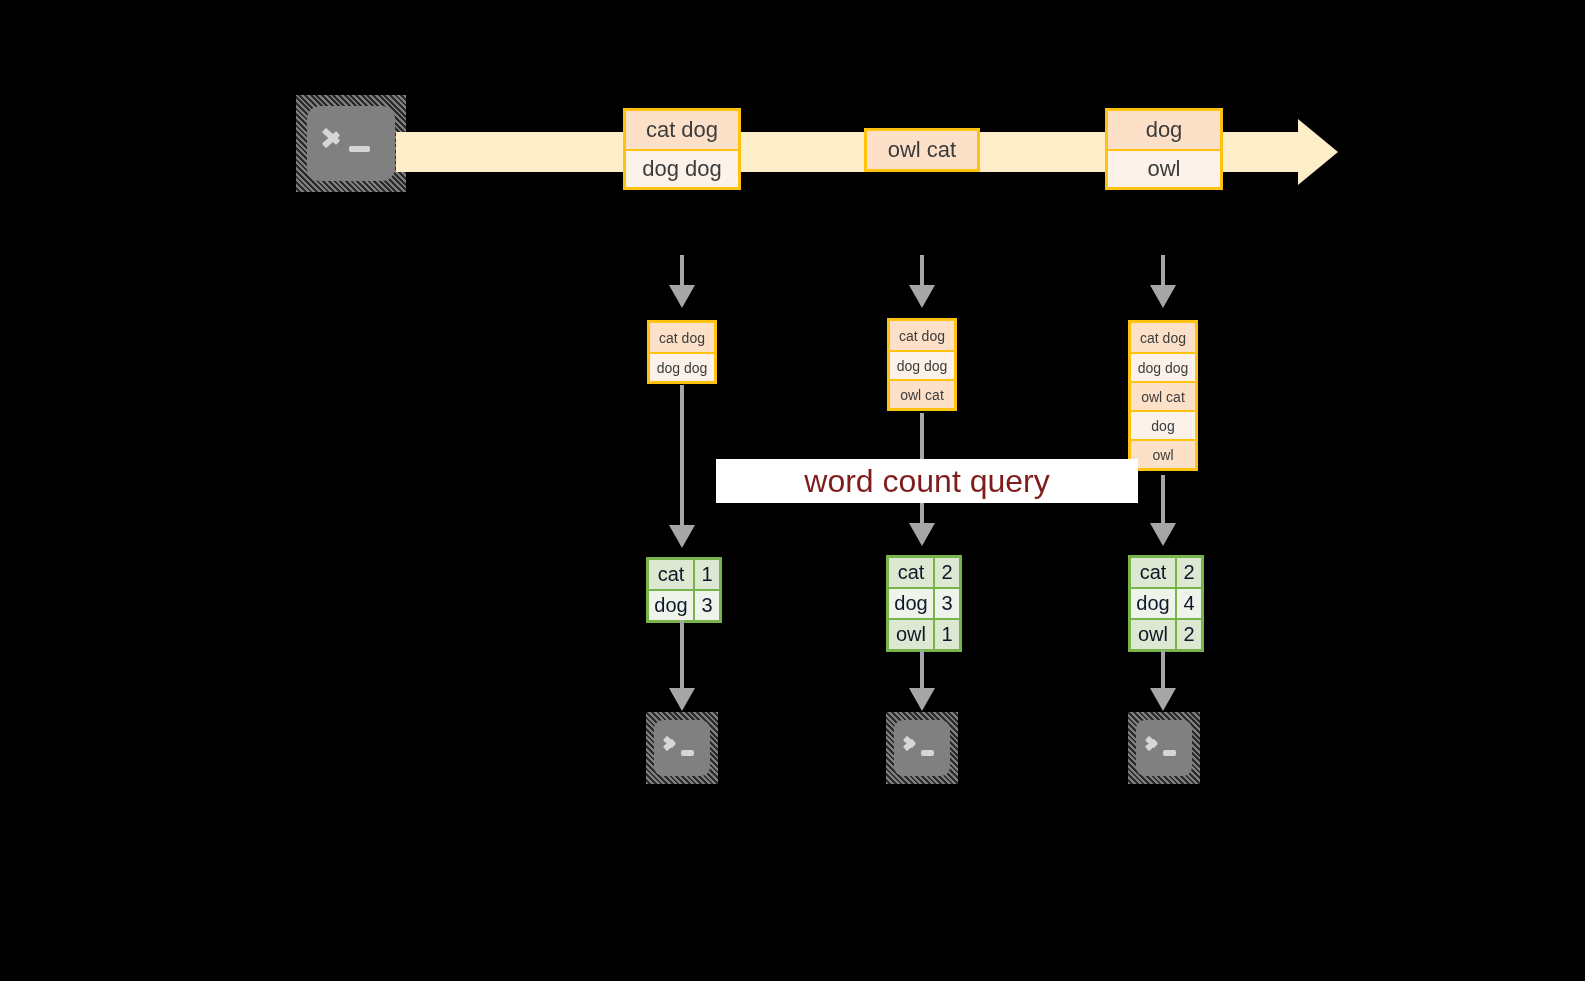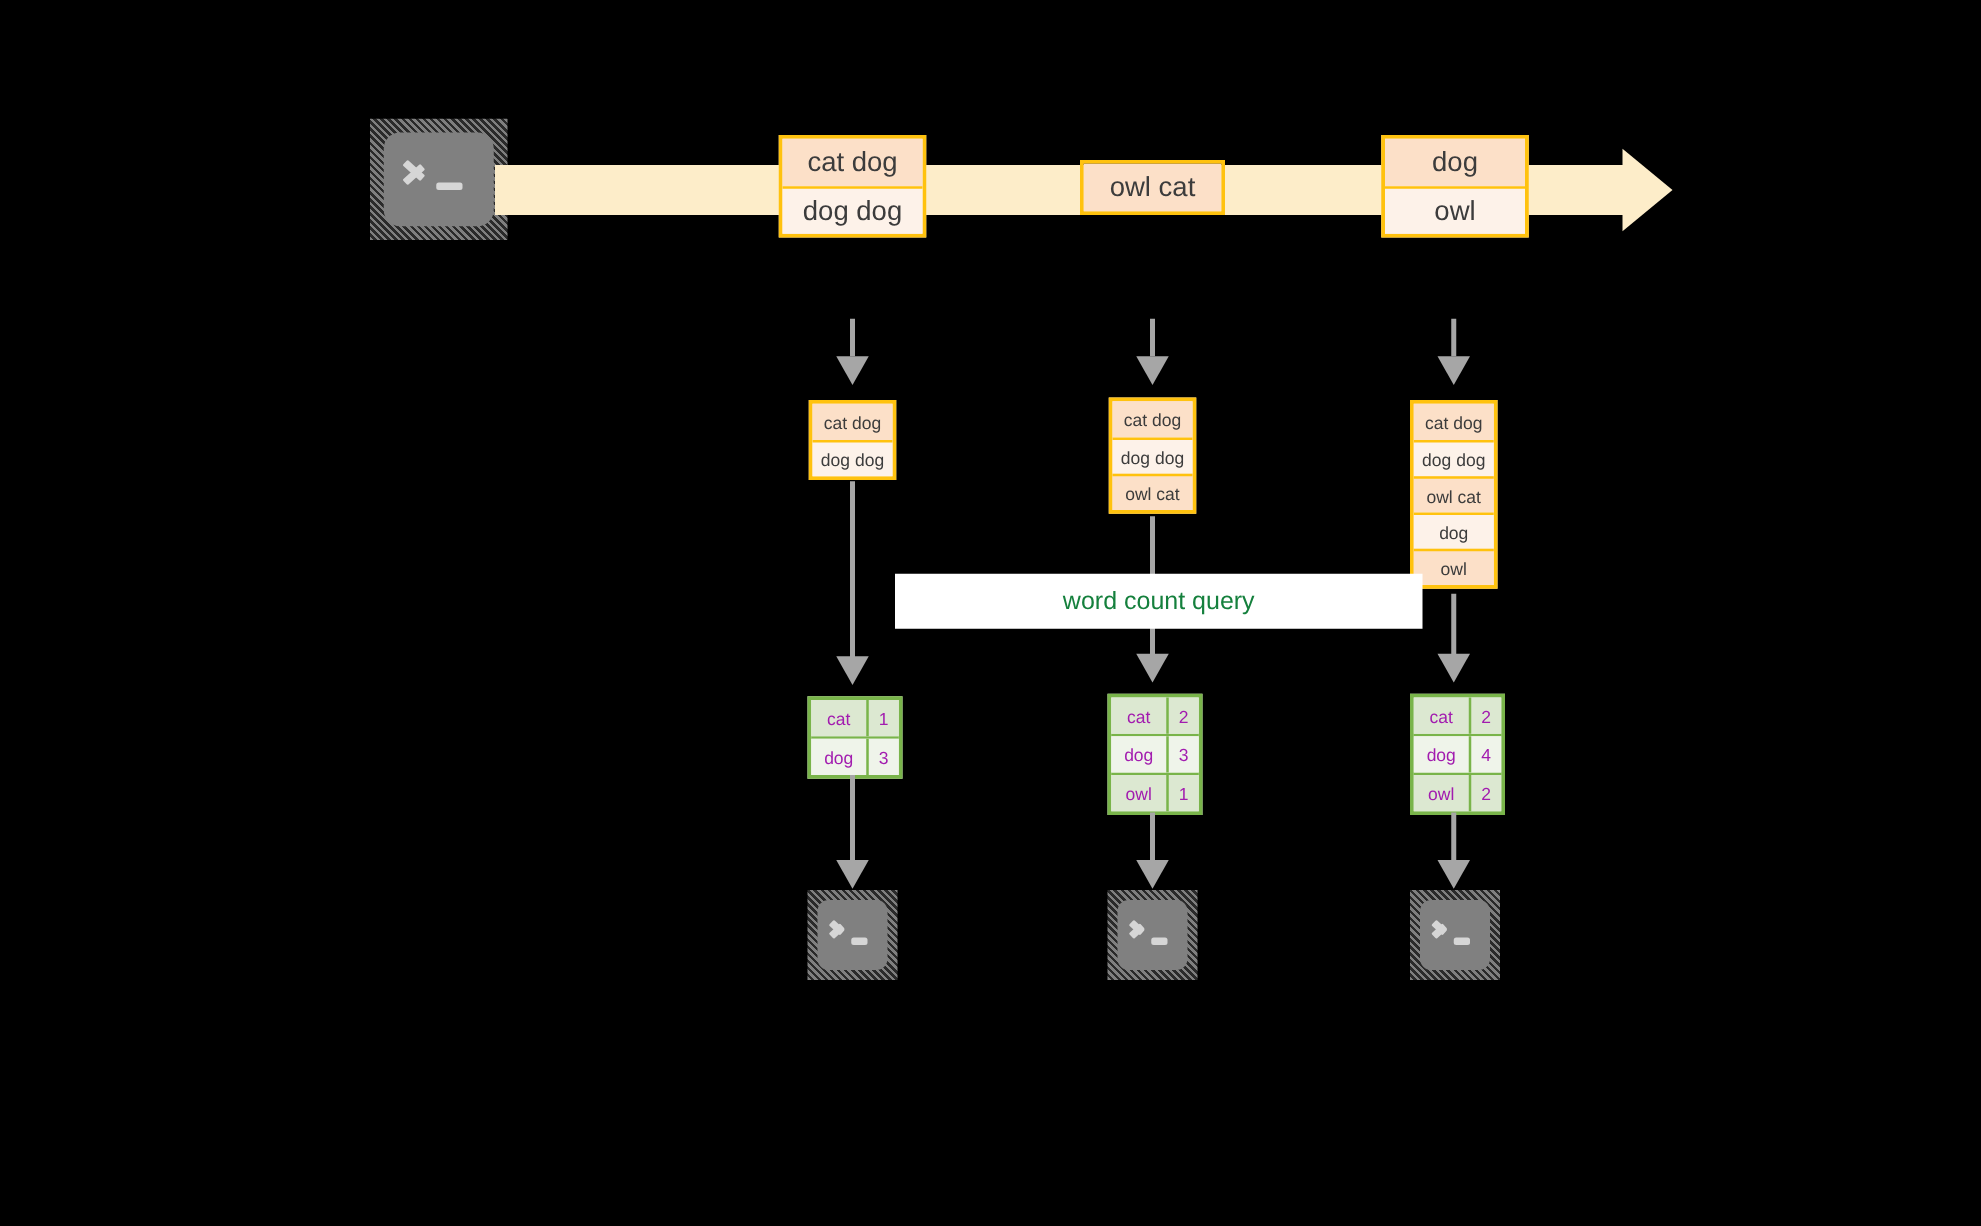--- a/index.html
+++ b/index.html
@@ -126,22 +126,22 @@
   .gbox .grow {
     display: flex;
     height: 29px;
   }
   .gbox .grow + .grow { border-top: 2px solid #79b44a; }
   .gbox .gcell {
     box-sizing: border-box;
     display: flex;
     align-items: center;
     justify-content: center;
-    color: #a21caf;
-    font-size: 14px;
+    color: #0f172a;
+    font-size: 20px;
     white-space: nowrap;
   }
   .gbox .gcell.word { width: 44px; }
   .gbox .gcell.count {
     width: 26px;
     border-left: 2px solid #79b44a;
   }
   .gbox .grow.shade-a .gcell { background: #dce8d1; }
   .gbox .grow.shade-b .gcell { background: #eff4ea; }
 
@@ -165,22 +165,22 @@
     border-top: 23px solid #a6a6a6;
   }
 
   
   .query-label {
     position: absolute;
     background: #ffffff;
     display: flex;
     align-items: center;
     justify-content: center;
-    color: #15803d;
-    font-size: 20px;
+    color: #7f1d1d;
+    font-size: 32px;
     white-space: nowrap;
   }
 </style>
 </head>
 <body>
 
 <div id="stage">
 
   <div class="terminal" style="left:268px; top:95px; width:110px; height:97px;">
     <div class="terminal-inner">

